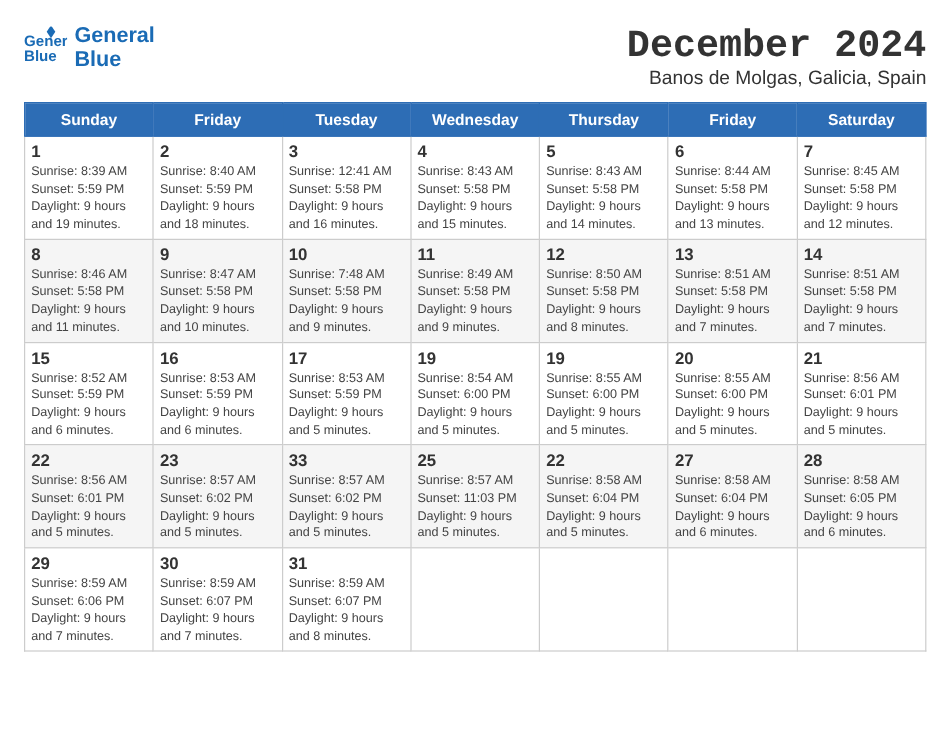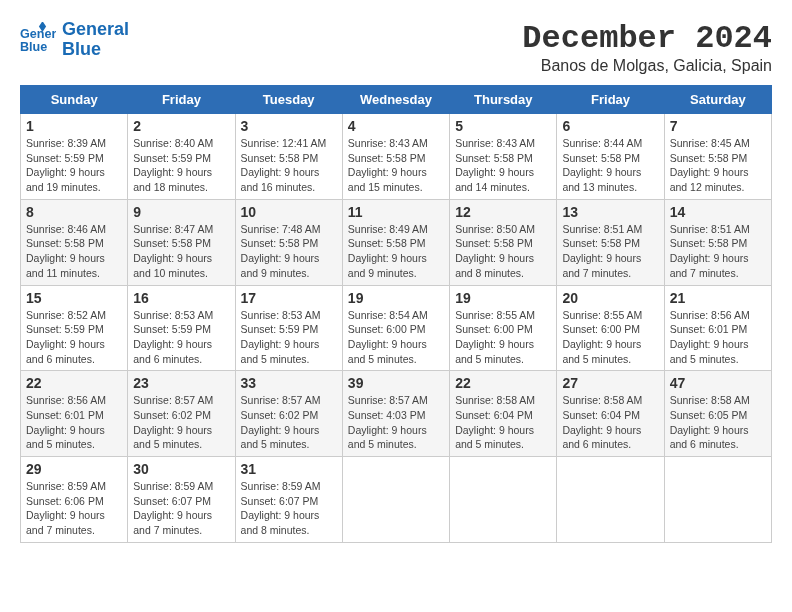--- a/index.html
+++ b/index.html
@@ -315,45 +315,45 @@
       </td>
         <td>
         <span class="day-number">33</span>
         <div class="day-info">
           <span>Sunrise: 8:57 AM</span><br>
           <span>Sunset: 6:02 PM</span><br>
           <span>Daylight: 9 hours and 5 minutes.</span>
         </div>
       </td>
         <td>
-        <span class="day-number">39</span>
+        <span class="day-number">25</span>
         <div class="day-info">
           <span>Sunrise: 8:57 AM</span><br>
-          <span>Sunset: 4:03 PM</span><br>
+          <span>Sunset: 11:03 PM</span><br>
           <span>Daylight: 9 hours and 5 minutes.</span>
         </div>
       </td>
         <td>
         <span class="day-number">22</span>
         <div class="day-info">
           <span>Sunrise: 8:58 AM</span><br>
           <span>Sunset: 6:04 PM</span><br>
           <span>Daylight: 9 hours and 5 minutes.</span>
         </div>
       </td>
         <td>
         <span class="day-number">27</span>
         <div class="day-info">
           <span>Sunrise: 8:58 AM</span><br>
           <span>Sunset: 6:04 PM</span><br>
           <span>Daylight: 9 hours and 6 minutes.</span>
         </div>
       </td>
         <td>
-        <span class="day-number">47</span>
+        <span class="day-number">28</span>
         <div class="day-info">
           <span>Sunrise: 8:58 AM</span><br>
           <span>Sunset: 6:05 PM</span><br>
           <span>Daylight: 9 hours and 6 minutes.</span>
         </div>
       </td>
       </tr>
       <tr>
         <td>
         <span class="day-number">29</span>

